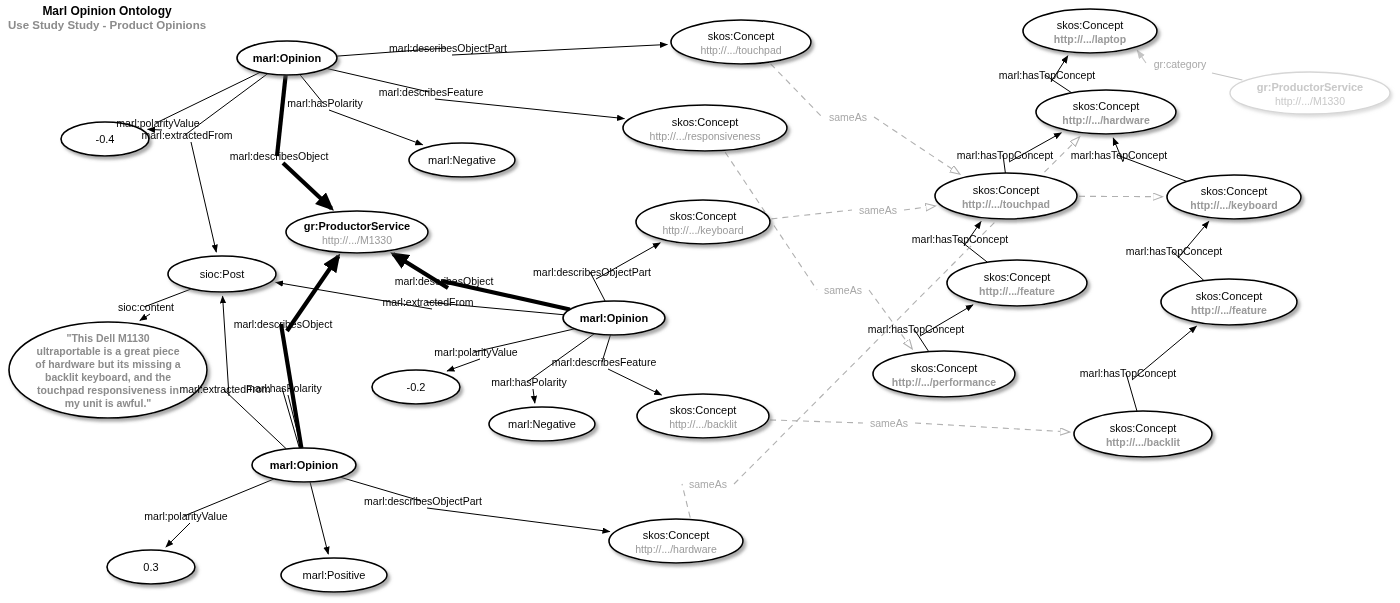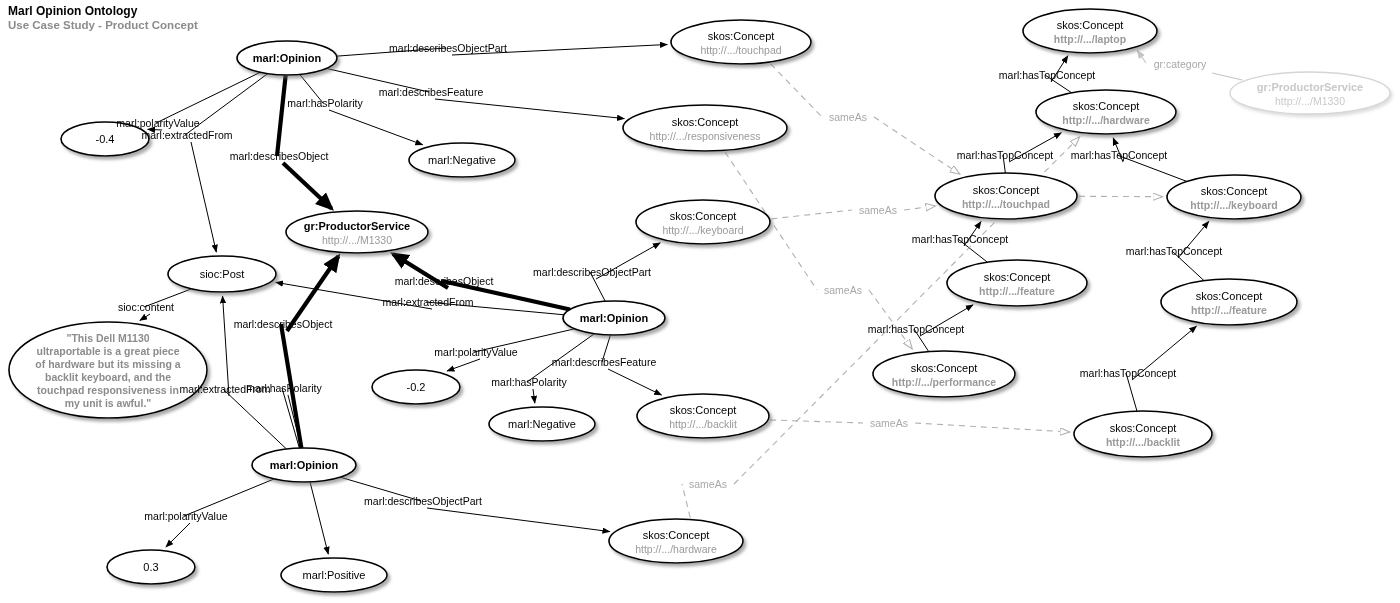--- a/index.html
+++ b/index.html
@@ -1,18 +1,18 @@
 <!DOCTYPE html>
 <html><head>
 <meta charset="utf-8">
 <style>
   html,body{margin:0;padding:0;background:#ffffff;}
   body{width:1400px;height:603px;overflow:hidden;
        font-family:"Liberation Sans","DejaVu Sans",sans-serif;}
-  #stage{position:relative;width:1400px;height:603px;background:#fff;}
+  #stage{position:relative;width:1400px;height:603px;background:#fff;text-align:center;}
   svg#graph{position:absolute;left:0;top:0;width:1400px;height:603px;}
 
   .title-block{position:absolute;left:8px;top:4px;}
   .t-main{font-size:12px;font-weight:bold;color:#000;line-height:14px;}
   .t-sub{font-size:11.5px;font-weight:bold;color:#8c8c8c;line-height:14px;}
 
   .node-ell{fill:#ffffff;stroke:#000000;stroke-width:1.6;}
   .node-ell.faded{stroke:#d6d6d6;stroke-width:1.3;}
   .nlab{font-size:11px;fill:#000;text-anchor:middle;
         font-family:"Liberation Sans","DejaVu Sans",sans-serif;}
@@ -35,21 +35,21 @@
         font-family:"Liberation Sans","DejaVu Sans",sans-serif;}
   .elab.gray{fill:#a8a8a8;}
 </style>
 </head>
 <body>
 
 <div id="stage">
 
   <div class="title-block">
     <div class="t-main">Marl Opinion Ontology</div>
-    <div class="t-sub">Use Case Study - Product Concept</div>
+    <div class="t-sub">Use Study Study - Product Opinions</div>
   </div>
 
   <svg id="graph" viewBox="0 0 1400 603">
     <defs>
       <marker id="arr" markerWidth="9" markerHeight="9" refX="7.4" refY="3.2" orient="auto" markerUnits="strokeWidth">
         <path d="M0,0 L8,3.2 L0,6.4 z" fill="#000"></path>
       </marker>
       <marker id="arrthick" markerWidth="5" markerHeight="5" refX="3.6" refY="1.9" orient="auto" markerUnits="strokeWidth">
         <path d="M0,0 L4.4,1.9 L0,3.8 z" fill="#000"></path>
       </marker>

